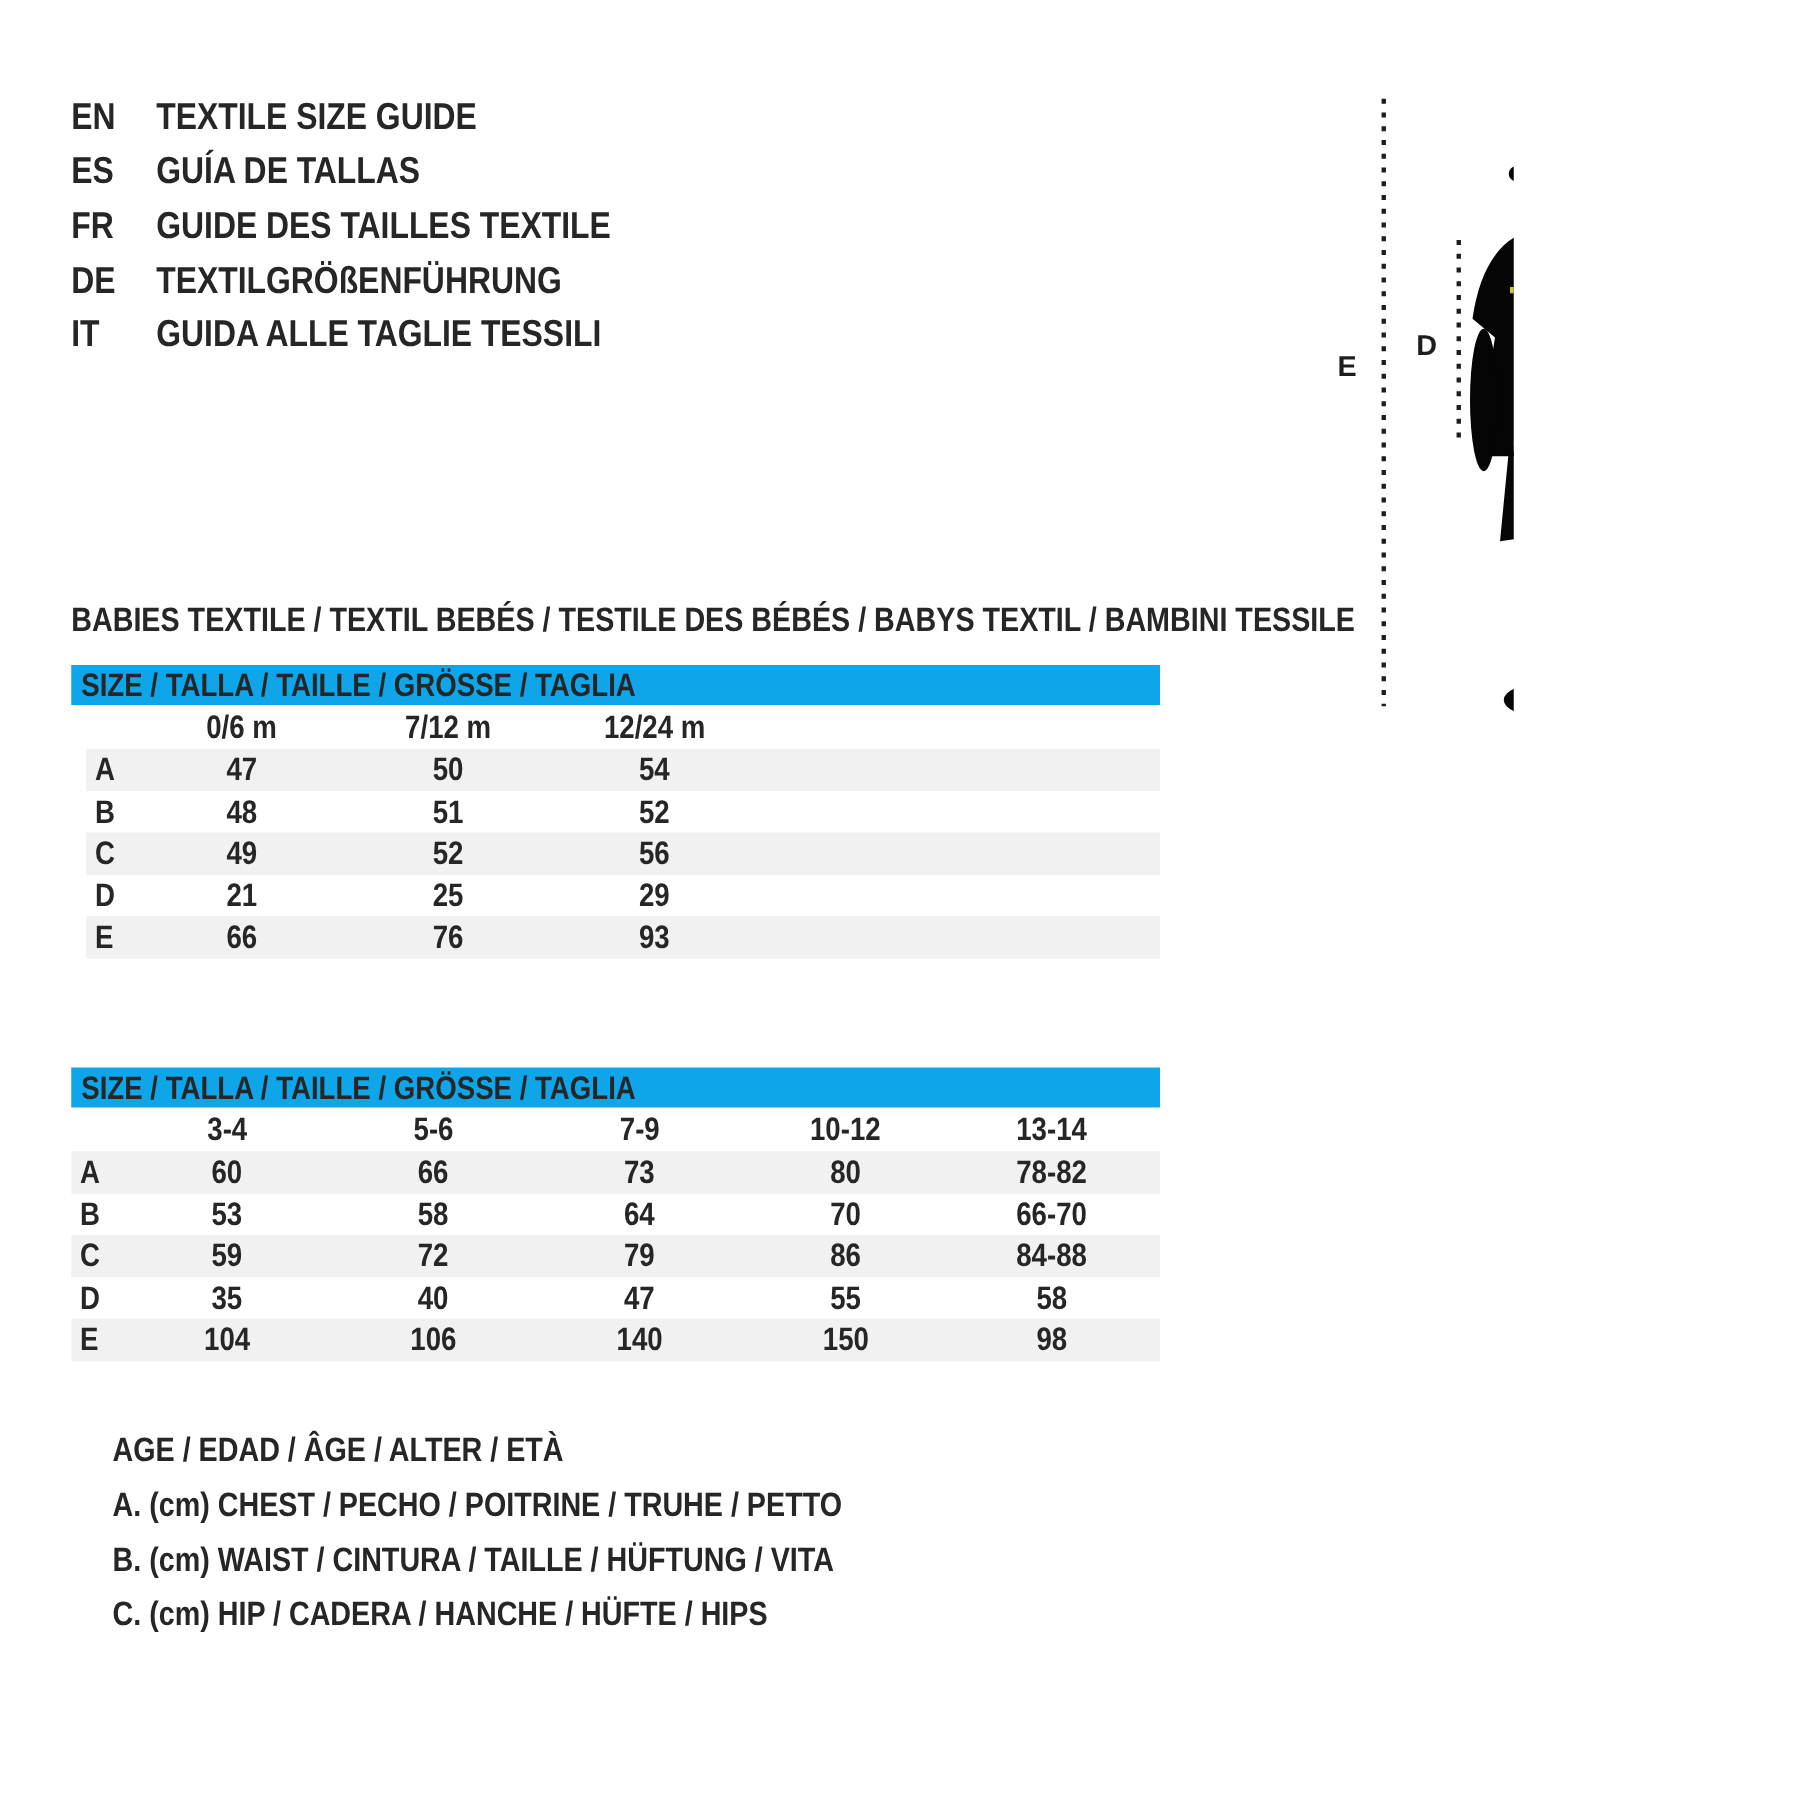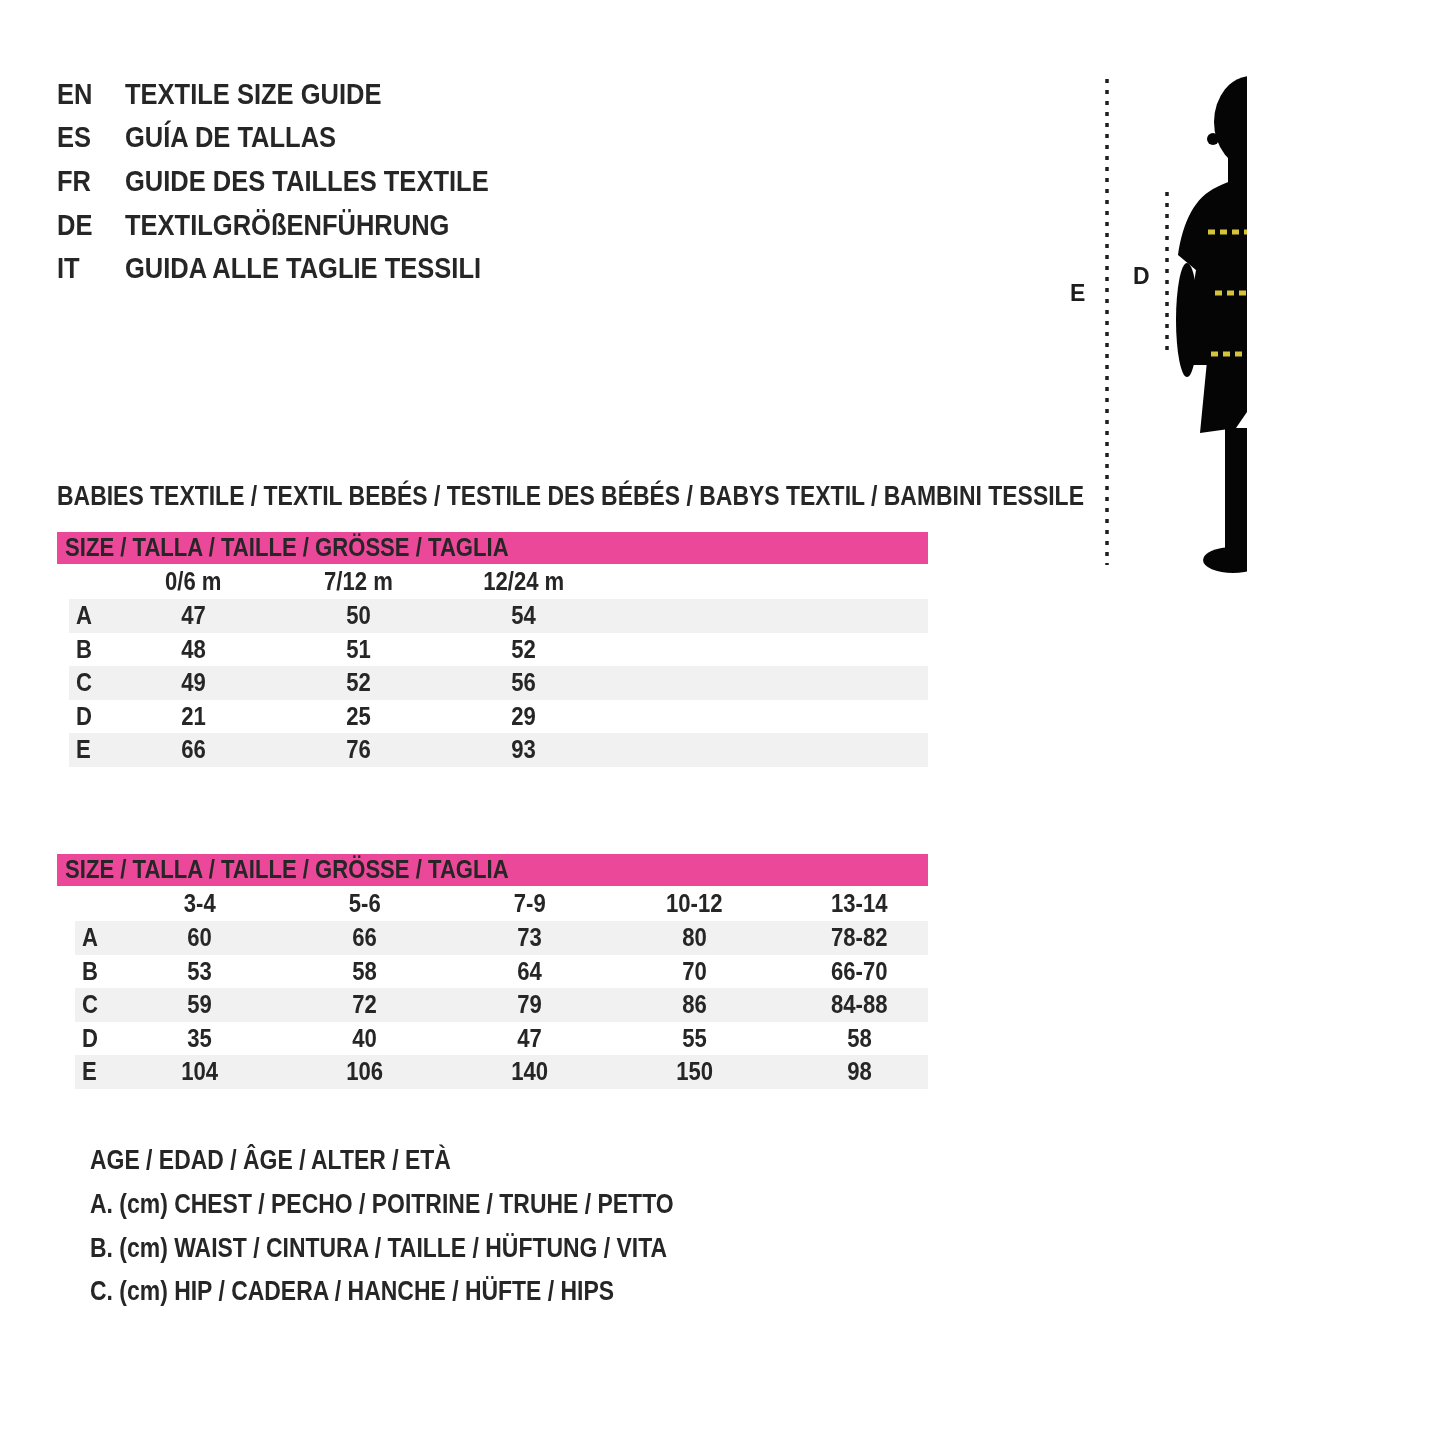--- a/index.html
+++ b/index.html
@@ -1,44 +1,43 @@
 <!DOCTYPE html>
 <html><head>
 <meta charset="utf-8">
 <style>
   html,body{margin:0;padding:0;background:#fff;}
   .canvas{
     position:relative;width:1211px;height:1445px;background:#ffffff;
     font-family:"Liberation Sans",sans-serif;font-weight:700;color:#262626;
     overflow:hidden;
-    padding-left:36px;
   }
   
   .sx{display:inline-block;transform:scaleX(.85);transform-origin:0 50%;white-space:nowrap;}
   .sxc{display:inline-block;transform:scaleX(.85);transform-origin:50% 50%;white-space:nowrap;}
 
   
   .lang-header{position:absolute;left:57px;top:72px;}
   .lang-row{display:flex;align-items:center;height:43.6px;font-size:30px;}
   .lang-code{width:68px;}
 
   
   .section-title{position:absolute;left:57px;font-size:27px;white-space:nowrap;}
   #babies-title{top:481px;}
   #children-title{top:803px;}
 
   
   .size-table{position:absolute;left:57px;width:871px;}
   #babies-table{top:532px;}
   #children-table{top:854px;}
-  .size-bar{height:32px;background:#ec4899;display:flex;padding-left:8px;font-size:26px;}
+  .size-bar{height:32px;background:#0ea5e9;display:flex;align-items:center;padding-left:8px;font-size:26px;}
   .trow{display:grid;align-items:center;height:33.5px;font-size:26px;}
   .thead{height:35px;}
   .cols3{grid-template-columns:42px 165px 165px 165px 1fr;margin-left:12px;}
-  .cols5{grid-template-columns:42px 165px 165px 165px 165px 165px 1fr;margin-left:18px;}
+  .cols5{grid-template-columns:42px 165px 165px 165px 165px 165px 1fr;}
   .stripe{background:#f1f1f1;}
   .cell{text-align:center;}
   .cell.letter{text-align:left;padding-left:7px;}
 
   
   .legend{position:absolute;left:57px;top:1139px;}
   .legend-line{display:flex;align-items:center;height:43.7px;font-size:27px;margin-left:33px;}
 
   
   .diagram{position:absolute;left:1045px;top:55px;width:400px;height:530px;}

